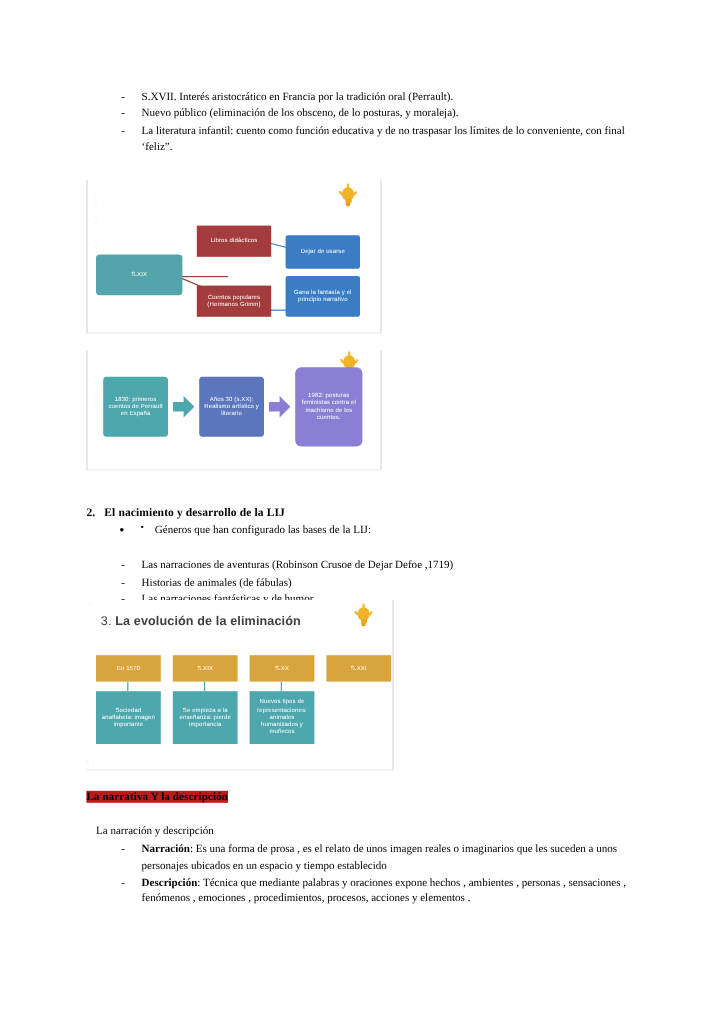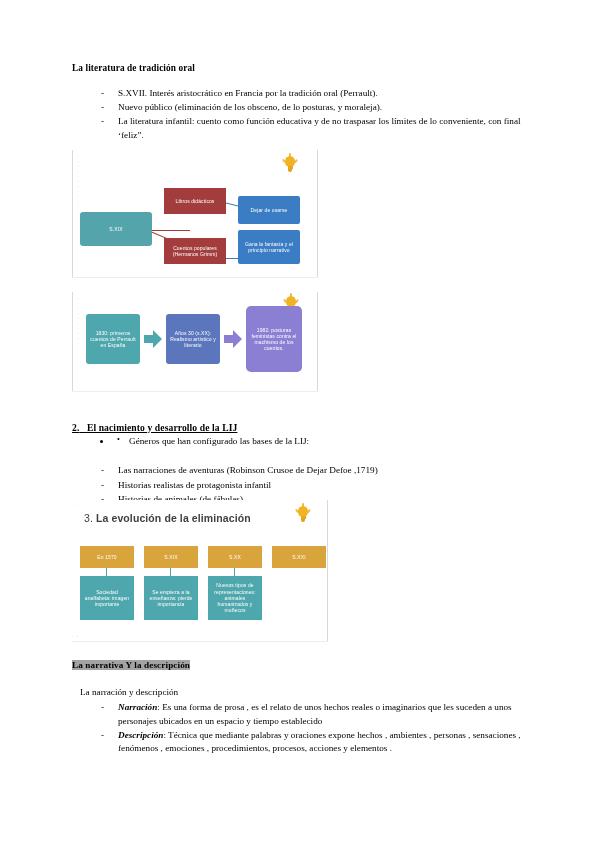--- a/index.html
+++ b/index.html
@@ -63,27 +63,27 @@
   ul.bullet > li::before {
     content: "\2022";
     position: absolute;
     left: 5px;
     top: -1px;
     font-size: 8px;
   }
   .plain { font-size: 9.2px; line-height: 1.45; }
   .indent-1 { padding-left: 8px; }
   .hl {
-    background: #a3a3a3;
+    background: #b91c1c;
     font-size: 9.2px;
     font-weight: bold;
     display: inline;
     letter-spacing: .1px;
   }
-  b.term { font-weight: bold; font-style: italic; }
+  b.term { font-weight: bold; }
 
   
   .slide {
     position: relative;
     box-sizing: border-box;
   }
   .slide .edge-l, .slide .edge-r {
     position: absolute;
     top: 0; bottom: 0;
     width: 1px;
@@ -180,21 +180,20 @@
   }
   .slide-title .n { font-weight: normal; }
   .slide-title .t { font-weight: bold; }
 </style>
 </head>
 <body>
 
 <div class="page">
 
   <div>
-    <div class="sec-title">La literatura de tradición oral</div>
     <ul class="dash">
       <li>S.XVII. Interés aristocrático en Francia por la tradición oral (Perrault).</li>
       <li>Nuevo público (eliminación de los obsceno, de lo posturas, y moraleja).</li>
       <li>La literatura infantil: cuento como función educativa y de no traspasar los límites de lo conveniente, con final ‘feliz”.</li>
     </ul>
   </div>
 
   <div class="slide" style="position:absolute; left:72px; top:150px; width:246px; height:128px; background:#ffffff;">
     <div class="edge-l"></div>
     <div class="edge-r"></div>
@@ -262,30 +261,29 @@
     <svg class="fat-arrow" style="left:152px; top:38px;" width="18" height="18" viewBox="0 0 18 18">
       <path d="M0 5 H9 V0 L18 9 L9 18 V13 H0 Z" fill="#8b7fd4"></path>
     </svg>
 
     <div class="node purple" style="left:174px; top:14px; width:56px; height:66px;">
       <span>1982: posturas feministas contra el machismo de los cuentos.</span>
     </div>
   </div>
 
   <div style="position:absolute; left:72px; top:422px; right:58px;">
-    <div class="num-title" style="padding-left:0;text-decoration:underline;">
+    <div class="num-title" style="padding-left:0;">
       <span>2.</span>&nbsp;&nbsp;
       <span>El nacimiento y desarrollo de la LIJ</span>
     </div>
     <ul class="bullet" style="margin-top:2px;">
       <li>Géneros que han configurado las bases de la LIJ:</li>
     </ul>
     <ul class="dash">
       <li>Las narraciones de aventuras (Robinson Crusoe de Dejar Defoe ,1719)</li>
-      <li>Historias realistas de protagonista infantil</li>
       <li>Historias de animales (de fábulas)</li>
       <li>Las narraciones fantásticas y de humor</li>
     </ul>
   </div>
 
   <div class="slide" style="position:absolute; left:72px; top:500px; width:256px; height:142px; background:#ffffff;">
     <div class="edge-r"></div>
     <div class="edge-b"></div>
     <div class="dotrail" style="left:2px; top:2px;">·</div>
     <div class="dotrail" style="left:0px; bottom:2px;">· ·</div>
@@ -332,21 +330,21 @@
     </div>
   </div>
 
   <div style="position:absolute; left:72px; top:654px; right:50px;">
     <div>
       <span class="hl">La narrativa Y la descripción</span>
     </div>
     <div class="plain indent-1" style="margin-top:14px;">La narración y descripción</div>
     <ul class="dash" style="margin-top:2px;">
       <li>
-        <b class="term">Narración</b><span>: Es una forma de prosa , es el relato de unos hechos reales o imaginarios que les suceden a unos personajes ubicados en un espacio y tiempo establecido</span>
+        <b class="term">Narración</b><span>: Es una forma de prosa , es el relato de unos imagen reales o imaginarios que les suceden a unos personajes ubicados en un espacio y tiempo establecido</span>
       </li>
       <li>
         <b class="term">Descripción</b><span>: Técnica que mediante palabras y oraciones expone hechos , ambientes , personas , sensaciones , fenómenos , emociones , procedimientos, procesos, acciones y elementos .</span>
       </li>
     </ul>
   </div>
 
 </div>
 
 </body></html>

